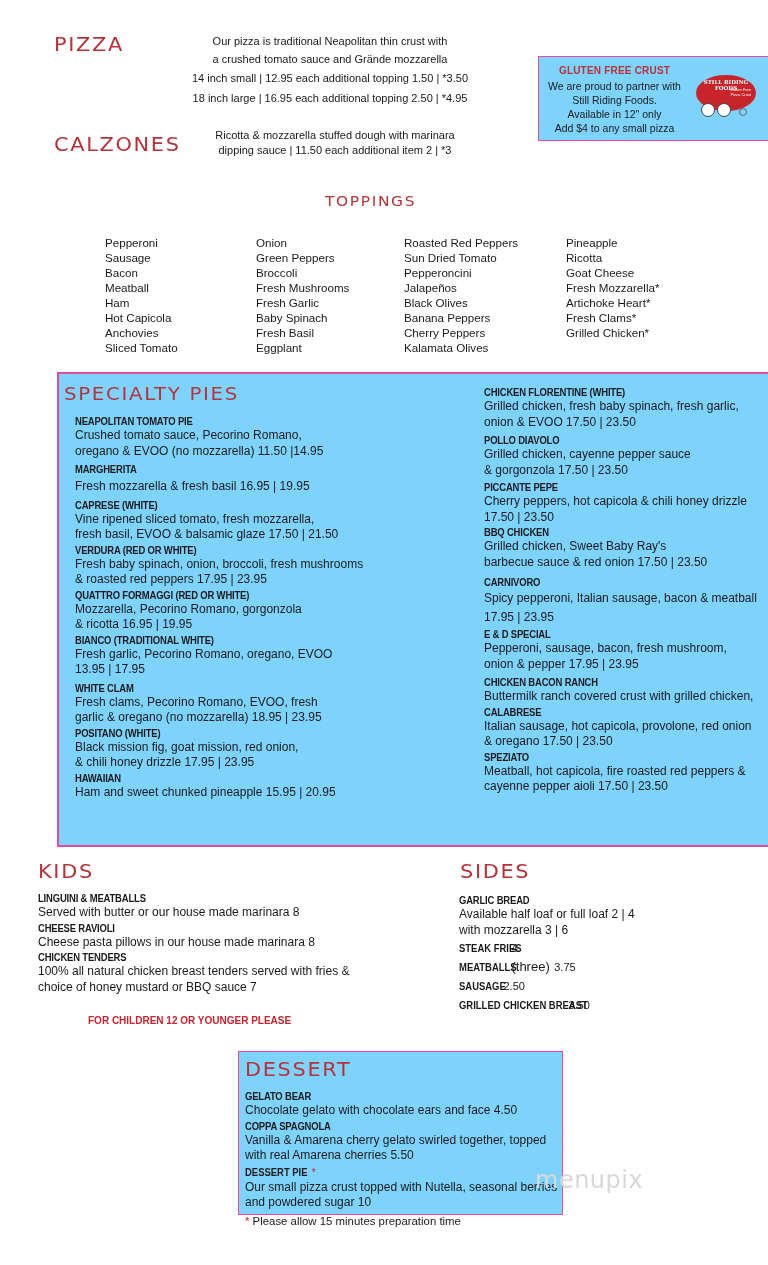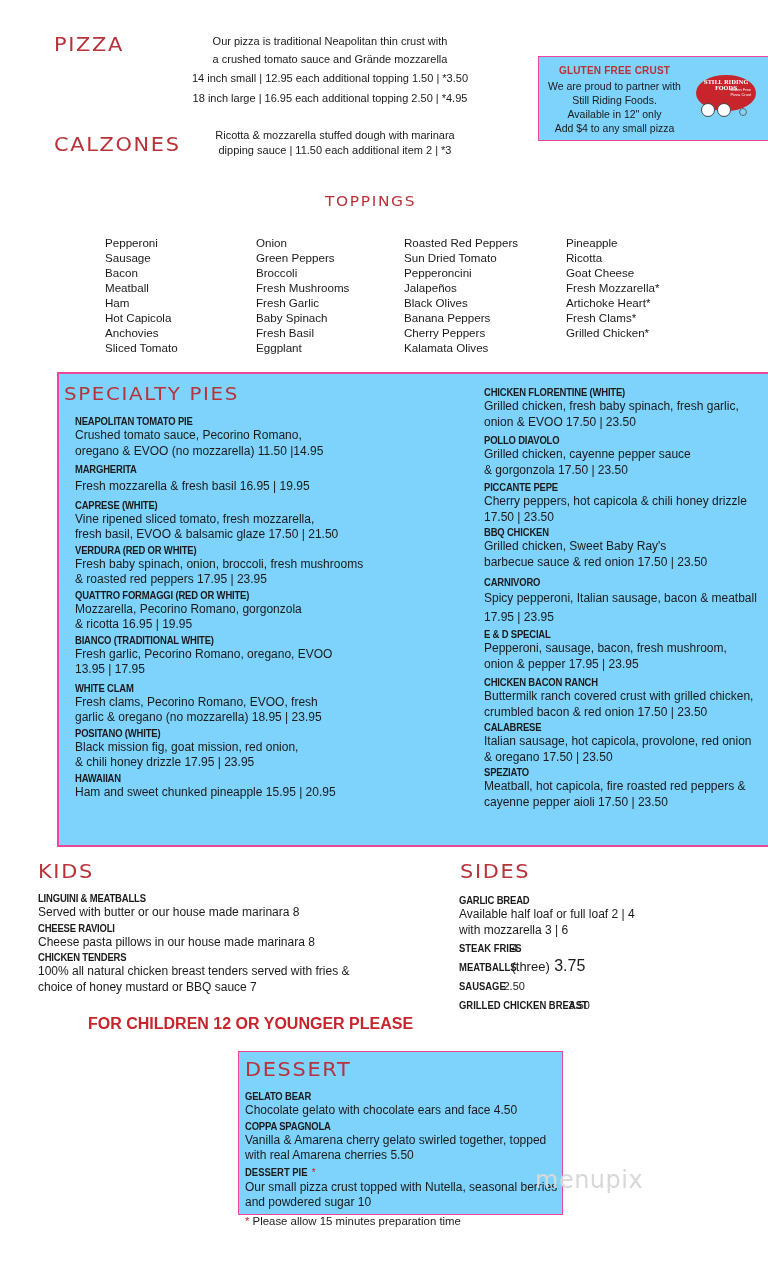--- a/index.html
+++ b/index.html
@@ -16,21 +16,21 @@
   .item-desc { font-size:12px; line-height:15.5px; display:block; }
   .box { position:absolute; border:2px solid #ec4899; box-sizing:border-box; background:#7dd3fc;margin-left:25px; }
   .topping-col { position:absolute; top:235px; font-size:11.6px; line-height:15px; }
   .topping-col div { white-space:nowrap; }
   .gf-title { color:#b8323a; font-weight:bold; font-size:10px; text-align:center; letter-spacing:0.2px; }
   .gf-text { font-size:10.5px; line-height:14px; text-align:center; }
   .logo { position:absolute; width:60px; height:36px; border-radius:50%; background:#c8242c; }
   .logo-text { position:absolute; left:0; right:0; top:4px; color:#fff; font-size:5.5px; font-weight:bold; text-align:center; font-family:"DejaVu Serif", serif; }
   .logo-sub { position:absolute; right:5px; top:12px; color:#fff; font-size:4px; text-align:right; line-height:5px; }
   .wheel { position:absolute; width:12px; height:12px; border:1.5px solid #444; border-radius:50%; background:#fff; }
-  .red-note { color:#c8242c; font-weight:bold; font-size:16px; }
+  .red-note { color:#c8242c; font-weight:bold; font-size:10px; }
   .watermark { color:#d8d8d8; font-size:24px; font-family:"DejaVu Sans", sans-serif; letter-spacing:0.5px; }
   .inline-name { font-weight:bold; font-size:11px; display:inline-block; transform:scaleX(0.86); transform-origin:left center; }
 </style>
 </head>
 <body>
 
 <h2 class="section-title abs" style="left:54px;top:35px;">PIZZA</h2>
 <div class="abs body-text center" style="left:160px;top:32px;width:340px;">
   <div style="line-height:18px;">Our pizza is traditional Neapolitan thin crust with</div>
   <div style="line-height:18px;">a crushed tomato sauce and Grände mozzarella</div>
@@ -178,21 +178,20 @@
       <span class="item-desc" style="margin-top:3px;">17.95 | 23.95</span>
     </div>
     <div style="margin-top:2px;">
       <span class="item-name">E &amp; D SPECIAL</span>
       <span class="item-desc">Pepperoni, sausage, bacon, fresh mushroom,</span>
       <span class="item-desc">onion &amp; pepper  17.95 | 23.95</span>
     </div>
     <div style="margin-top:3px;">
       <span class="item-name">CHICKEN BACON RANCH</span>
       <span class="item-desc">Buttermilk ranch covered crust with grilled chicken,</span>
-      <span class="item-desc">crumbled bacon &amp; red onion  17.50 | 23.50</span>
     </div>
     <div>
       <span class="item-name">CALABRESE</span>
       <span class="item-desc">Italian sausage, hot capicola, provolone, red onion</span>
       <span class="item-desc">&amp; oregano  17.50 | 23.50</span>
     </div>
     <div>
       <span class="item-name">SPEZIATO</span>
       <span class="item-desc">Meatball, hot capicola, fire roasted red peppers &amp;</span>
       <span class="item-desc">cayenne pepper aioli  17.50 | 23.50</span>
@@ -225,21 +224,21 @@
     <span class="item-desc">Available half loaf or full loaf  2 | 4</span>
     <span class="item-desc">with mozzarella 3 | 6</span>
   </div>
   <div style="line-height:17px;white-space:nowrap;">
     <span class="inline-name" style="width:48px;">STEAK  FRIES</span>
     <span style="font-size:11px;">4</span>
   </div>
   <div style="line-height:17px;white-space:nowrap;">
     <span class="inline-name" style="width:48px;">MEATBALLS</span>
     <span style="font-size:13px;text-align:right;">(three)</span>
-    <span style="font-size:16px;">3.75</span>
+    <span style="font-size:11px;">3.75</span>
   </div>
   <div style="line-height:17px;white-space:nowrap;">
     <span class="inline-name" style="width:40px;">SAUSAGE</span>
     <span style="font-size:11px;">2.50</span>
   </div>
   <div style="line-height:17px;white-space:nowrap;">
     <span class="inline-name" style="width:105px;">GRILLED CHICKEN BREAST</span>
     <span style="font-size:11px;">3.50</span>
   </div>
 </div>

